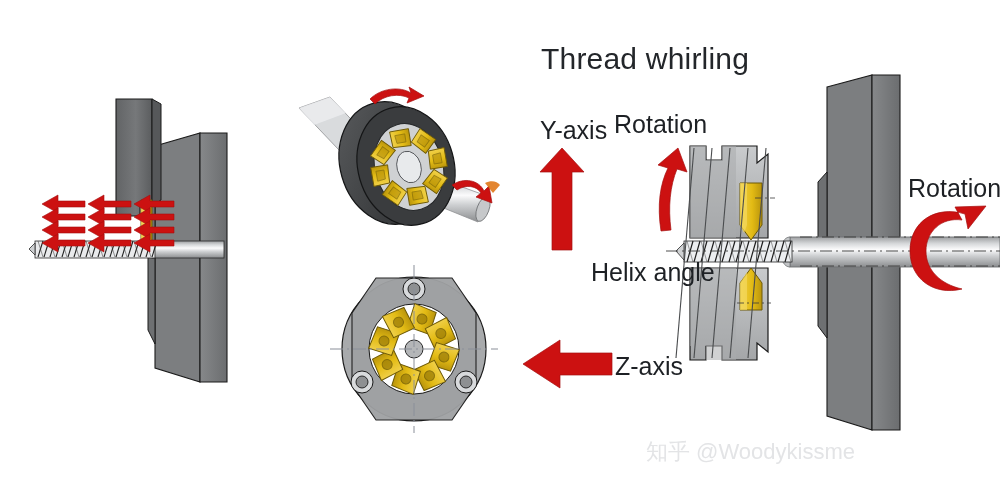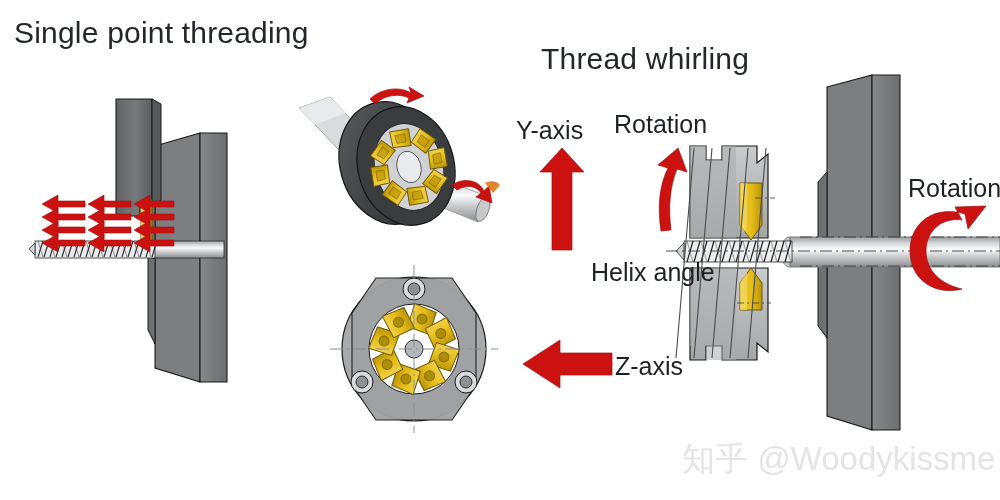--- a/index.html
+++ b/index.html
@@ -4,35 +4,34 @@
 <style>
   html,body{margin:0;padding:0;background:#ffffff;}
   body{width:1000px;height:500px;overflow:hidden;font-family:"Liberation Sans",sans-serif;}
   #stage{position:relative;width:1000px;height:500px;background:#fff;}
   .title{position:absolute;font-family:"Liberation Sans",sans-serif;font-weight:300;
          font-size:30px;color:#23262a;letter-spacing:0.2px;white-space:nowrap;}
   #title-left{left:14px;top:16px;}
   #title-right{left:541px;top:14px;margin-top:28px;}
   .anno{position:absolute;font-family:"Liberation Sans",sans-serif;font-weight:300;
         font-size:25px;color:#1d2024;white-space:nowrap;}
-  #lbl-y{left:516px;top:116px;}
+  #lbl-y{left:540px;top:116px;}
   #lbl-rot-mid{left:614px;top:110px;}
   #lbl-helix{left:547px;top:258px;margin-left:44px;}
   #lbl-z{left:615px;top:352px;}
   #lbl-rot-right{left:908px;top:174px;}
-  .watermark{position:absolute;left:646px;top:437px;font-size:33px;color:#e3e4e6;
-             font-family:"Liberation Sans",sans-serif;font-weight:400;white-space:nowrap;margin-left:36px;}
+  .watermark{position:absolute;left:646px;top:437px;font-size:22px;color:#e3e4e6;
+             font-family:"Liberation Sans",sans-serif;font-weight:400;white-space:nowrap;}
   svg.art{position:absolute;left:0;top:0;width:1000px;height:500px;}
 </style>
 </head>
 <body>
 
 <div id="stage">
 
-  <div class="title" id="title-left">Single point threading</div>
   <div class="title" id="title-right">Thread whirling</div>
 
   <svg class="art" viewBox="0 0 1000 500">
     <defs>
       <linearGradient id="rodGrad" x1="0" y1="0" x2="0" y2="1">
         <stop offset="0%" stop-color="#9c9ea0"></stop>
         <stop offset="22%" stop-color="#d6d8da"></stop>
         <stop offset="42%" stop-color="#fbfbfc"></stop>
         <stop offset="62%" stop-color="#cfd1d3"></stop>
         <stop offset="100%" stop-color="#8b8d8f"></stop>

